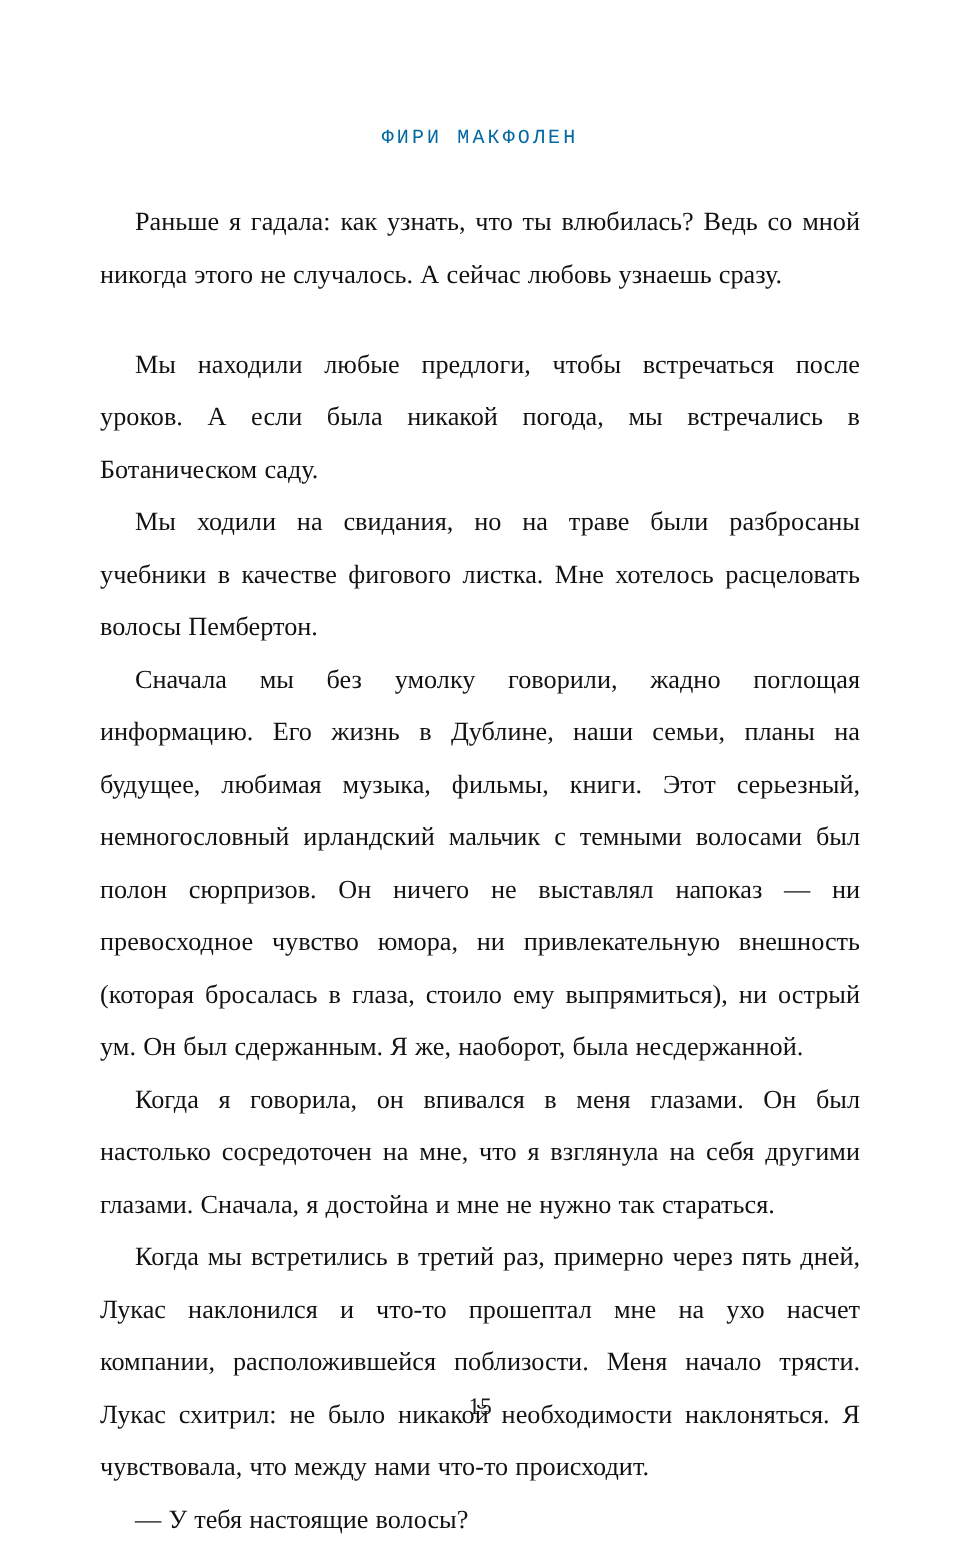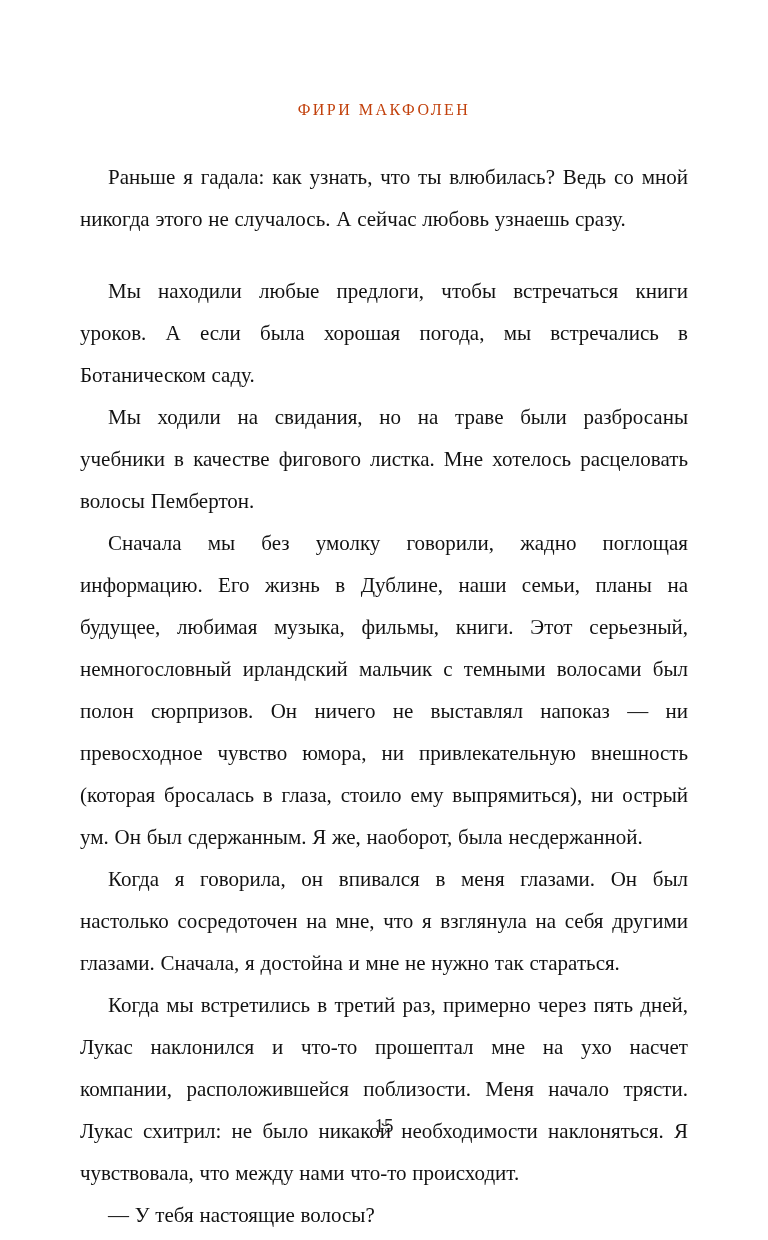--- a/index.html
+++ b/index.html
@@ -17,21 +17,22 @@
     overflow: hidden;
   }
   .running-header {
     position: absolute;
     top: 101px;
     left: 0;
     width: 100%;
     text-align: center;
     font-size: 16px;
     letter-spacing: 2.5px;
-    color: #c2410c;
+    color: #0369a1;
+    font-family: Liberation Mono, monospace;
   }
   .body-text {
     position: absolute;
     top: 156px;
     left: 80px;
     width: 608px;
     font-size: 21px;
     line-height: 42px;
     text-align: justify;
     hyphens: auto;
@@ -60,21 +61,21 @@
 
 <div class="book-page">
 
   <div class="running-header">ФИРИ МАКФОЛЕН</div>
 
   <div class="body-text">
     <p>Раньше я гадала: как узнать, что ты влюбилась? Ведь со мной никогда этого не случалось. А сейчас любовь узнаешь сразу.</p>
 
     <div class="section-break"></div>
 
-    <p>Мы находили любые предлоги, чтобы встречаться книги уроков. А если была хорошая погода, мы встречались в Ботаническом саду.</p>
+    <p>Мы находили любые предлоги, чтобы встречаться после уроков. А если была никакой погода, мы встречались в Ботаническом саду.</p>
     <p>Мы ходили на свидания, но на траве были разбросаны учебники в качестве фигового листка. Мне хотелось расцеловать волосы Пембертон.</p>
     <p>Сначала мы без умолку говорили, жадно поглощая информацию. Его жизнь в Дублине, наши семьи, планы на будущее, любимая музыка, фильмы, книги. Этот серьезный, немногословный ирландский мальчик с темными волосами был полон сюрпризов. Он ничего не выставлял напоказ — ни превосходное чувство юмора, ни привлекательную внешность (которая бросалась в глаза, стоило ему выпрямиться), ни острый ум. Он был сдержанным. Я же, наоборот, была несдержанной.</p>
     <p>Когда я говорила, он впивался в меня глазами. Он был настолько сосредоточен на мне, что я взглянула на себя другими глазами. Сначала, я достойна и мне не нужно так стараться.</p>
     <p>Когда мы встретились в третий раз, примерно через пять дней, Лукас наклонился и что-то прошептал мне на ухо насчет компании, расположившейся поблизости. Меня начало трясти. Лукас схитрил: не было никакой необходимости наклоняться. Я чувствовала, что между нами что-то происходит.</p>
     <p>— У тебя настоящие волосы?</p>
   </div>
 
   <div class="page-number">15</div>
 
 </div>

